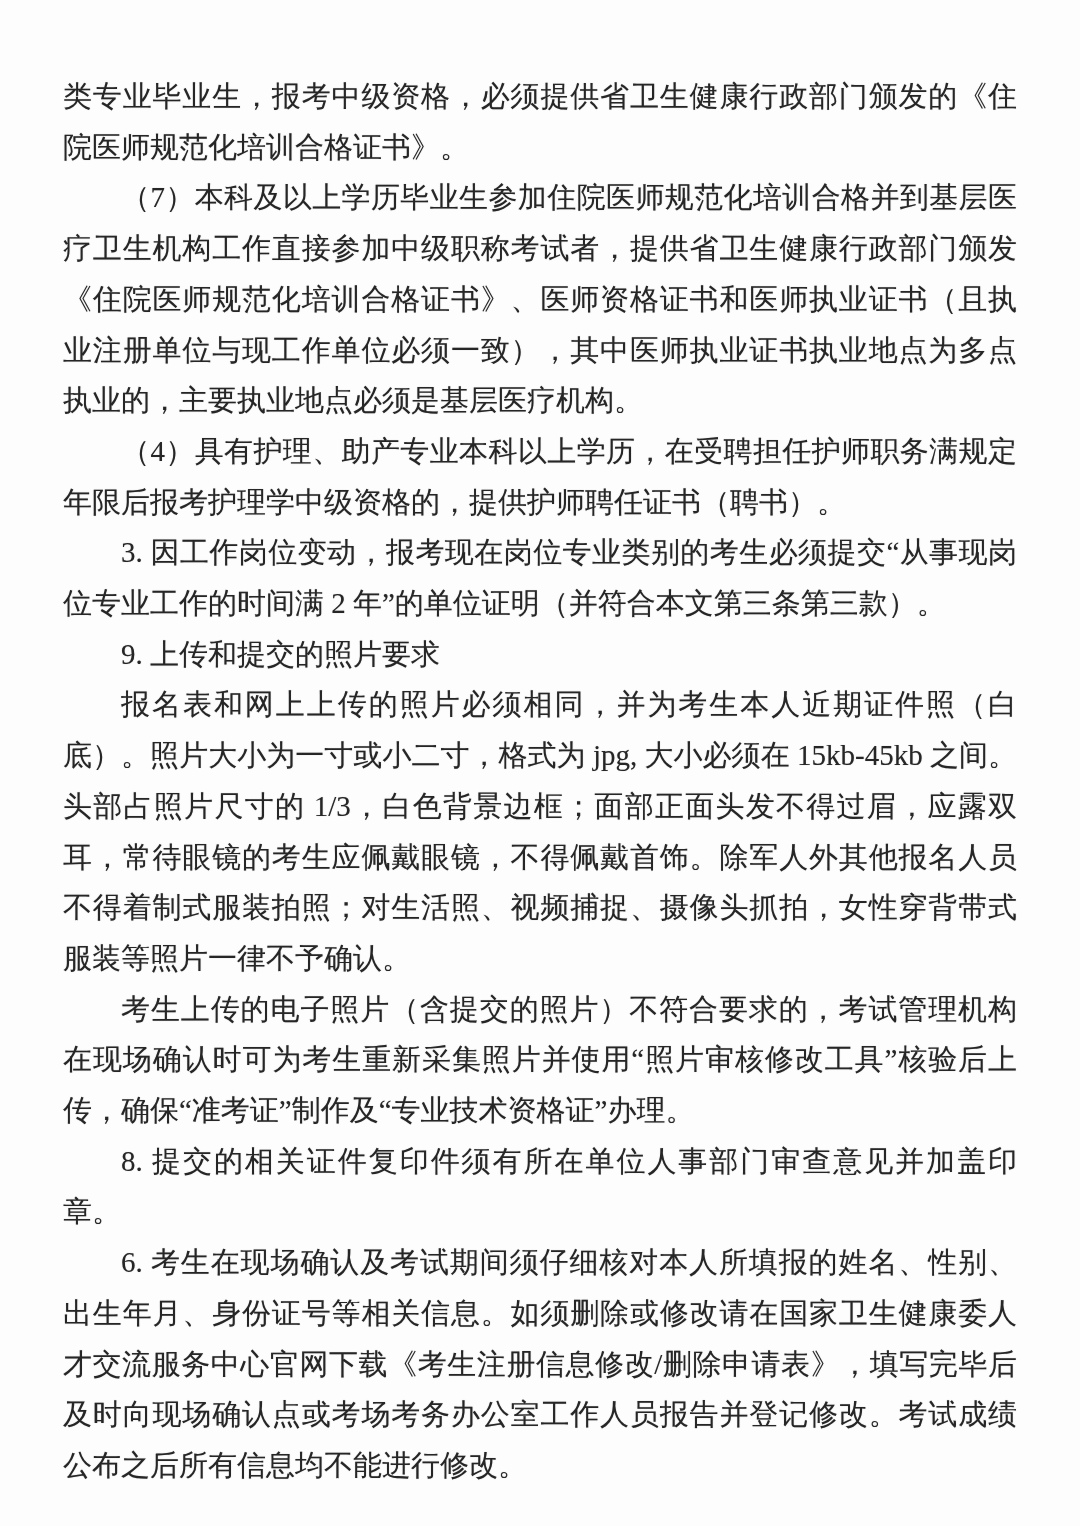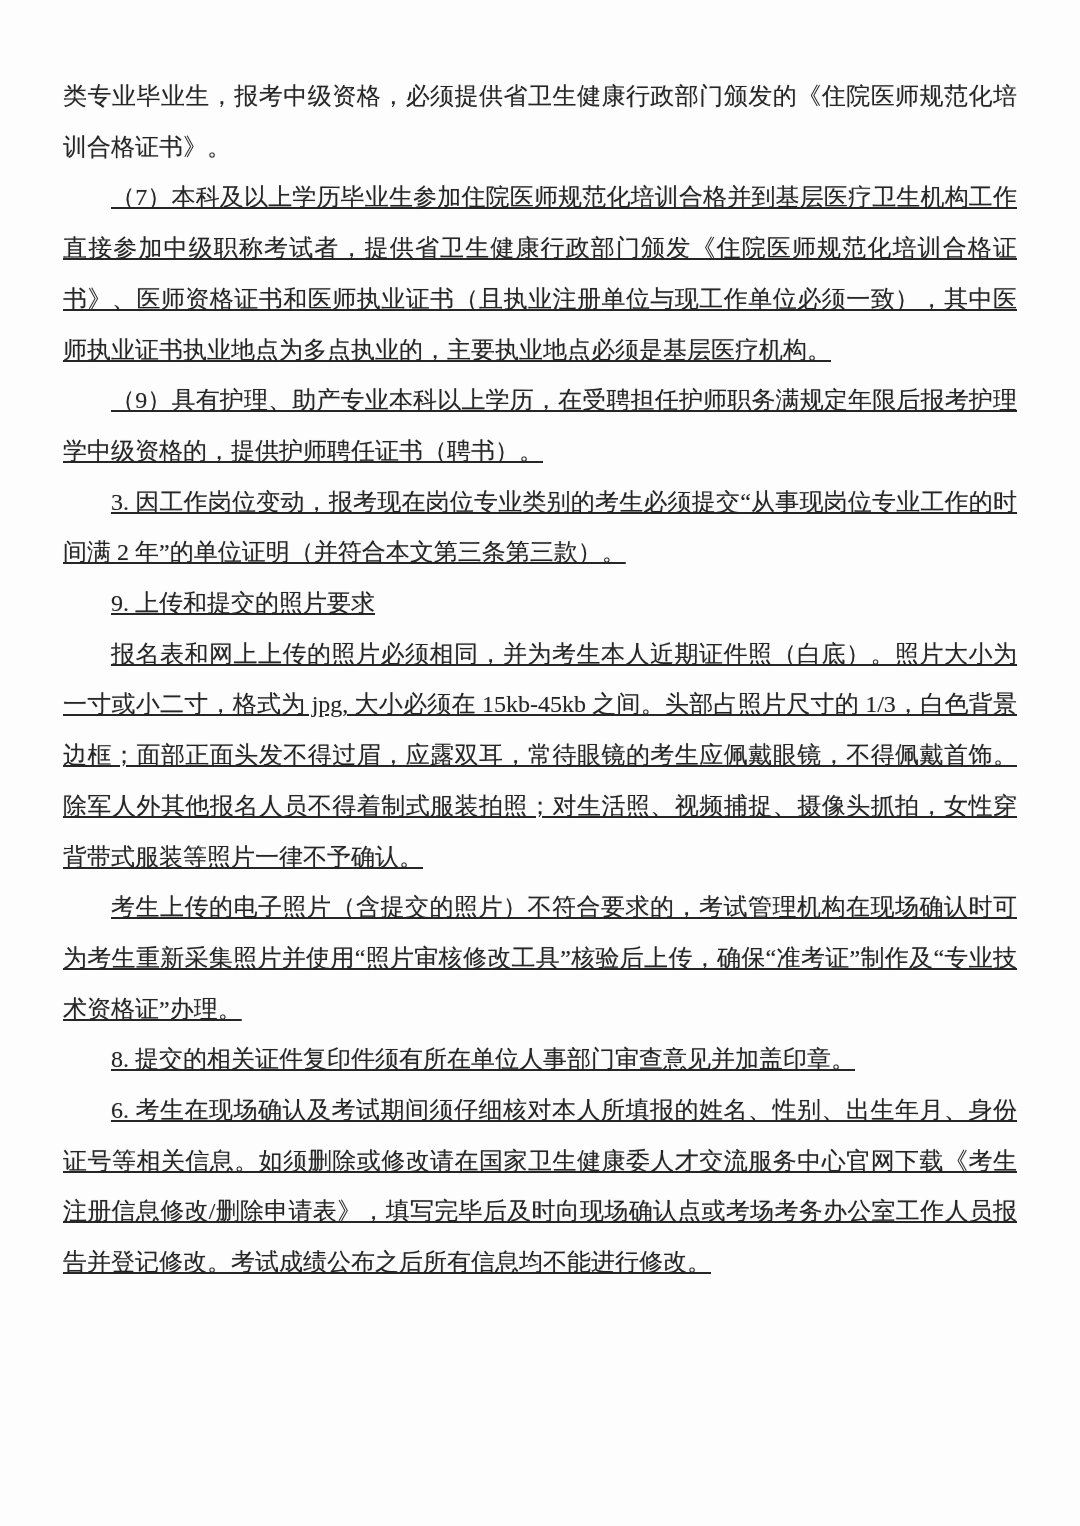--- a/index.html
+++ b/index.html
@@ -15,46 +15,45 @@
     background: #fdfdfd;
     overflow: hidden;
     box-sizing: border-box;
   }
   .doc {
     position: absolute;
     top: 71px;
     left: 63px;
     right: 63px;
     font-family: "Liberation Serif", "DejaVu Serif", serif;
-    font-size: 24px;
+    font-size: 29px;
     line-height: 50.7px;
     color: #262626;
     text-shadow: 0 0 1px rgba(40, 40, 40, 0.35);
   }
   p.para {
     margin: 0;
     padding: 0;
     text-align: justify;
     text-justify: inter-character;
     word-break: normal;
     overflow-wrap: break-word;
   }
   p.para.indent {
     text-indent: 2em;
-    text-decoration: underline;
   }
 </style>
 </head>
 <body>
 
 <div class="page" style="background: rgb(253, 253, 253);">
   <div class="doc" style="color: rgb(38, 38, 38);">
       <p class="para">类专业毕业生，报考中级资格，必须提供省卫生健康行政部门颁发的《住院医师规范化培训合格证书》。</p>
       <p class="para indent">（7）本科及以上学历毕业生参加住院医师规范化培训合格并到基层医疗卫生机构工作直接参加中级职称考试者，提供省卫生健康行政部门颁发《住院医师规范化培训合格证书》、医师资格证书和医师执业证书（且执业注册单位与现工作单位必须一致），其中医师执业证书执业地点为多点执业的，主要执业地点必须是基层医疗机构。</p>
-      <p class="para indent">（9）具有护理、助产专业本科以上学历，在受聘担任护师职务满规定年限后报考护理学中级资格的，提供护师聘任证书（聘书）。</p>
+      <p class="para indent">（4）具有护理、助产专业本科以上学历，在受聘担任护师职务满规定年限后报考护理学中级资格的，提供护师聘任证书（聘书）。</p>
       <p class="para indent">3. 因工作岗位变动，报考现在岗位专业类别的考生必须提交“从事现岗位专业工作的时间满 2 年”的单位证明（并符合本文第三条第三款）。</p>
       <p class="para indent">9. 上传和提交的照片要求</p>
       <p class="para indent">报名表和网上上传的照片必须相同，并为考生本人近期证件照（白底）。照片大小为一寸或小二寸，格式为 jpg, 大小必须在 15kb-45kb 之间。头部占照片尺寸的 1/3，白色背景边框；面部正面头发不得过眉，应露双耳，常待眼镜的考生应佩戴眼镜，不得佩戴首饰。除军人外其他报名人员不得着制式服装拍照；对生活照、视频捕捉、摄像头抓拍，女性穿背带式服装等照片一律不予确认。</p>
       <p class="para indent">考生上传的电子照片（含提交的照片）不符合要求的，考试管理机构在现场确认时可为考生重新采集照片并使用“照片审核修改工具”核验后上传，确保“准考证”制作及“专业技术资格证”办理。</p>
       <p class="para indent">8. 提交的相关证件复印件须有所在单位人事部门审查意见并加盖印章。</p>
       <p class="para indent">6. 考生在现场确认及考试期间须仔细核对本人所填报的姓名、性别、出生年月、身份证号等相关信息。如须删除或修改请在国家卫生健康委人才交流服务中心官网下载《考生注册信息修改/删除申请表》，填写完毕后及时向现场确认点或考场考务办公室工作人员报告并登记修改。考试成绩公布之后所有信息均不能进行修改。</p>
     </div>
 </div>
 
 </body></html>

